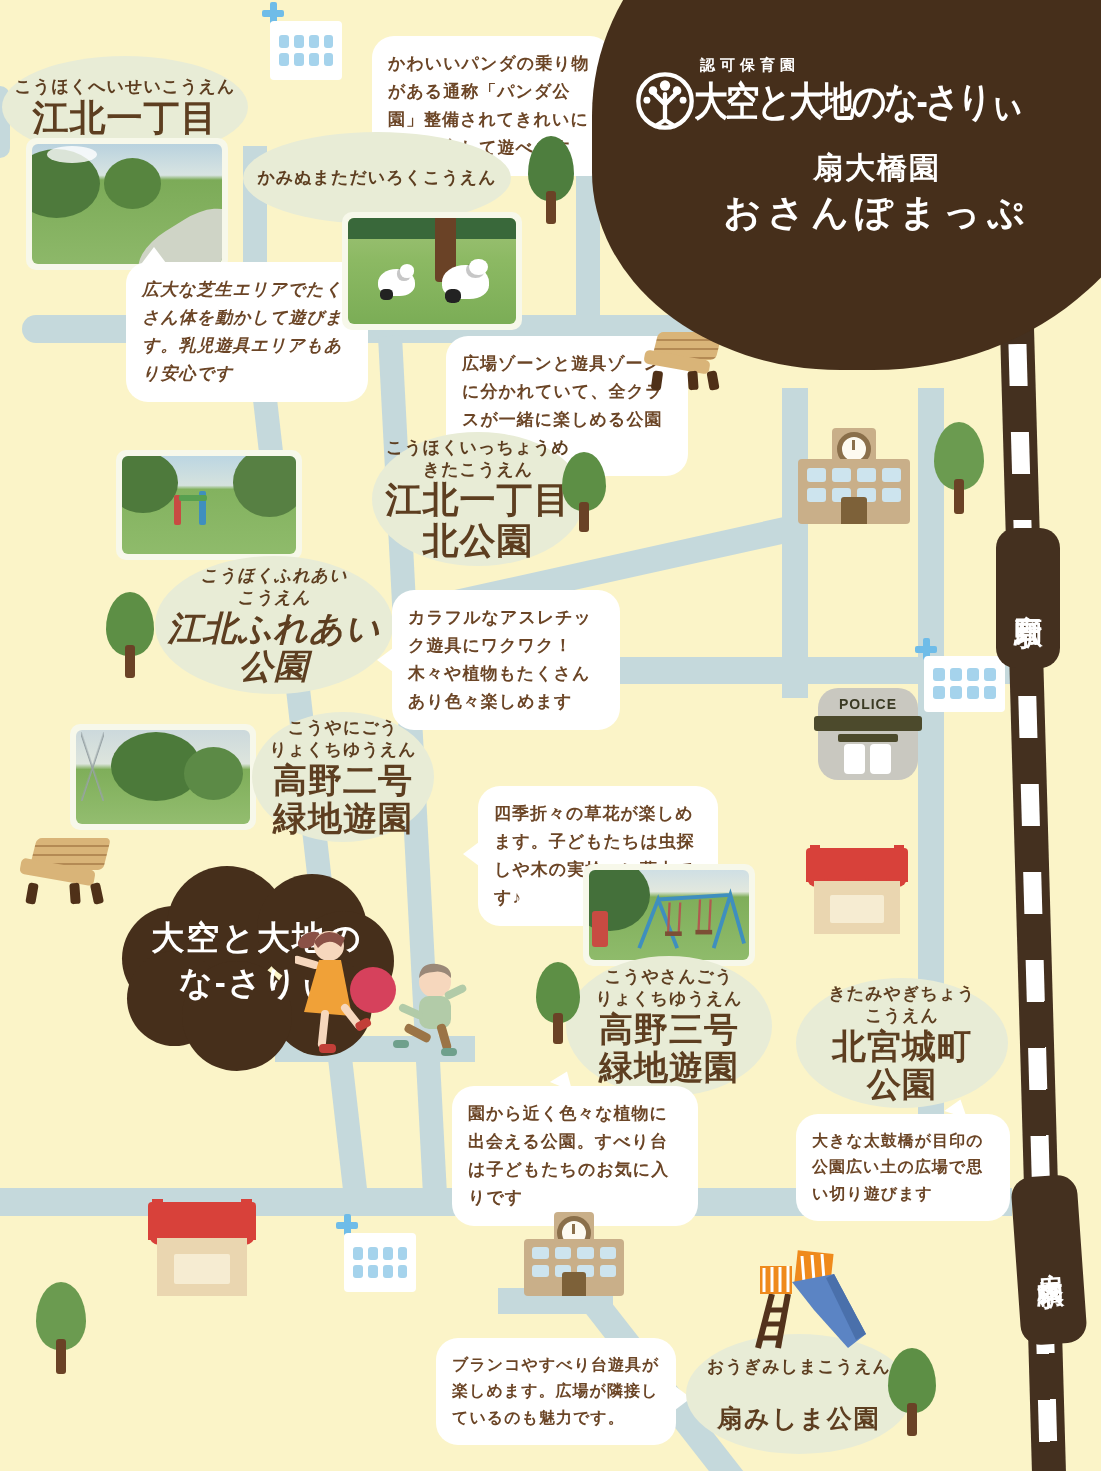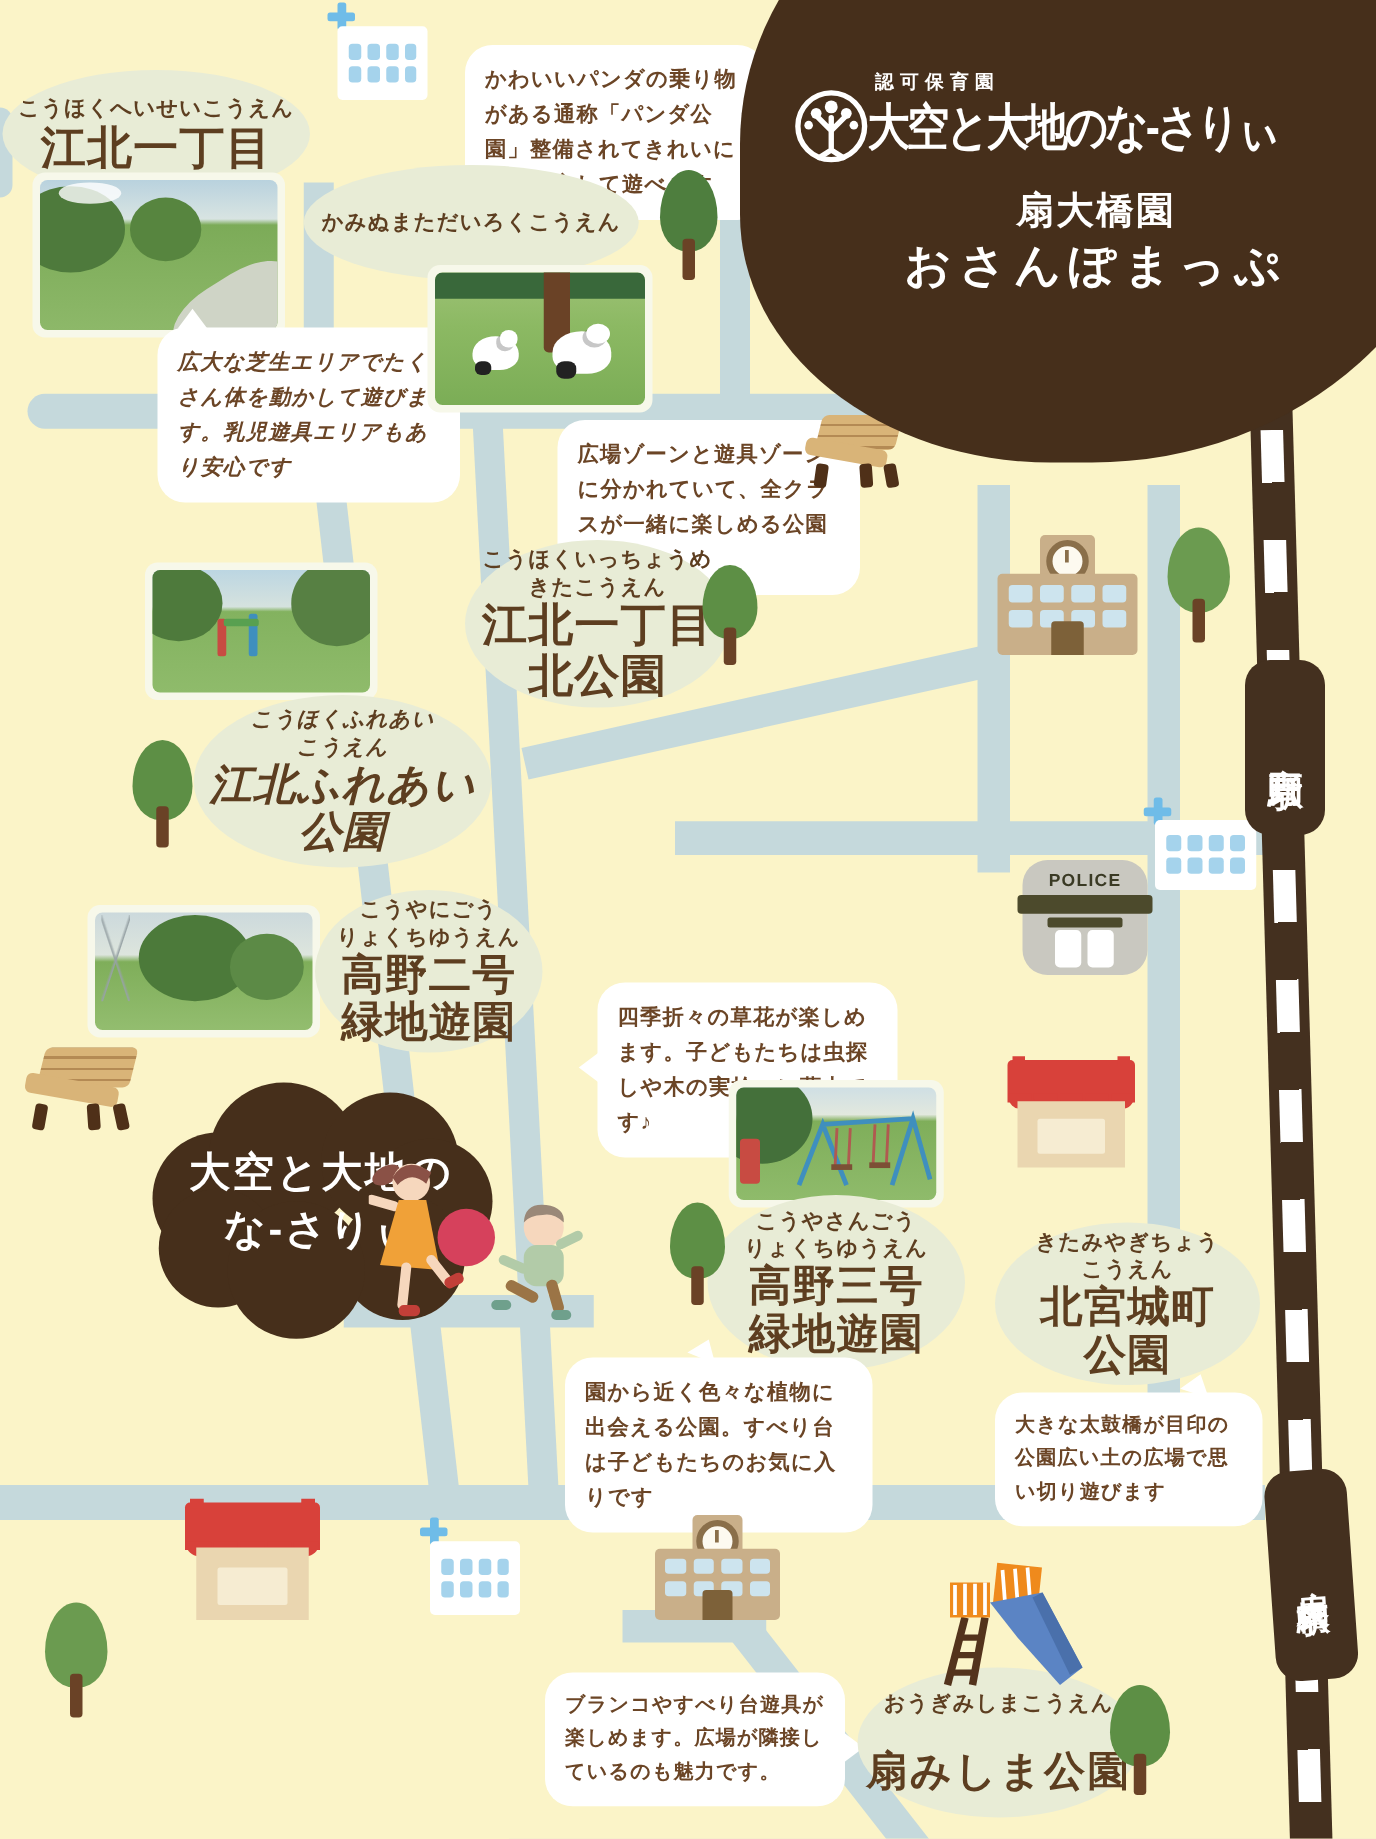--- a/index.html
+++ b/index.html
@@ -202,20 +202,24 @@
   </div>
   <div class="gbubble" style="left:155px;top:556px;width:238px;height:138px;font-style:italic;">
     <div class="furi">
       <div>こうほくふれあい</div>
       <div>こうえん</div>
     </div>
     <div class="pname">
       <div>江北ふれあい</div>
       <div>公園</div>
     </div>
+  </div>
+  <div class="wbubble" style="left:392px;top:590px;width:228px;">
+    <span class="tail tL" style="left:-15px;top:58px;"></span>
+    <p>カラフルなアスレチック遊具にワクワク！木々や植物もたくさんあり色々楽しめます</p>
   </div>
 
   <div class="ph" style="left:70px;top:724px;width:186px;height:106px;">
     <div class="ph-i phE">
       <i style="left:20%;top:2%;width:52%;height:74%;background:#4c7a3a;"></i>
       <i style="left:62%;top:18%;width:34%;height:56%;background:#5c8a46;"></i>
       <i style="left:3%;top:2%;width:13%;height:74%;border-radius:0;background:linear-gradient(to top right,transparent 46%,#97a2a5 48%,transparent 53%),linear-gradient(to top left,transparent 46%,#97a2a5 48%,transparent 53%);"></i>
     </div>
   </div>
   <div class="gbubble" style="left:252px;top:712px;width:182px;height:130px;">
@@ -309,21 +313,21 @@
     <span class="tail tU" style="right:40px;top:-15px;transform:rotate(18deg);"></span>
     <p>大きな太鼓橋が目印の公園広い土の広場で思い切り遊びます</p>
   </div>
 
   <div class="wbubble" style="left:436px;top:1338px;width:240px;font-size:16px;">
     <span class="tail tR" style="right:-15px;top:48px;"></span>
     <p>ブランコやすべり台遊具が楽しめます。広場が隣接しているのも魅力です。</p>
   </div>
   <div class="gbubble" style="left:686px;top:1334px;width:226px;height:120px;">
     <div class="furi">おうぎみしまこうえん</div>
-    <div class="pname" style="font-size:33px;letter-spacing:2px;margin-top:26px;">扇みしま公園</div>
+    <div class="pname" style="font-size:25px;letter-spacing:2px;margin-top:26px;">扇みしま公園</div>
   </div>
 
   <svg class="slide" style="left:732px;top:1248px;width:140px;height:102px;" viewBox="0 0 140 102">
     <line x1="40" y1="46" x2="26" y2="100" stroke="#53331c" stroke-width="6"></line>
     <line x1="56" y1="46" x2="46" y2="100" stroke="#53331c" stroke-width="6"></line>
     <line x1="34" y1="62" x2="53" y2="62" stroke="#53331c" stroke-width="5"></line>
     <line x1="31" y1="76" x2="50" y2="76" stroke="#53331c" stroke-width="5"></line>
     <line x1="28" y1="90" x2="47" y2="90" stroke="#53331c" stroke-width="5"></line>
     <rect x="28" y="18" width="32" height="28" fill="#ef8a1c"></rect>
     <path d="M32 20 L32 44 M40 19 L40 44 M48 19 L48 44 M56 18 L56 44" stroke="#ffffff" stroke-width="3"></path>

